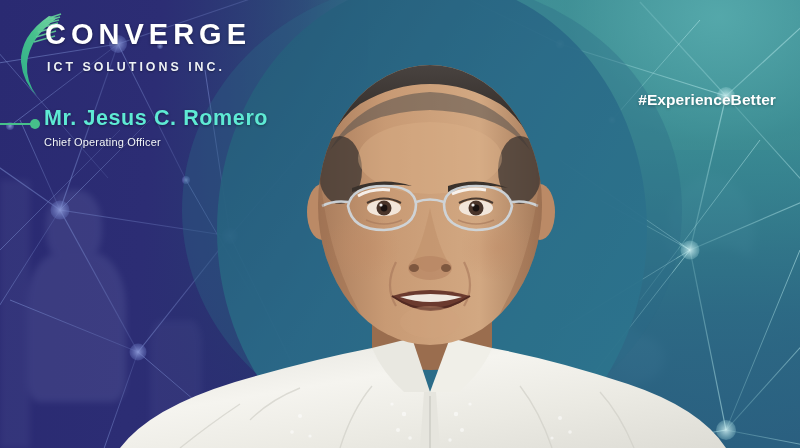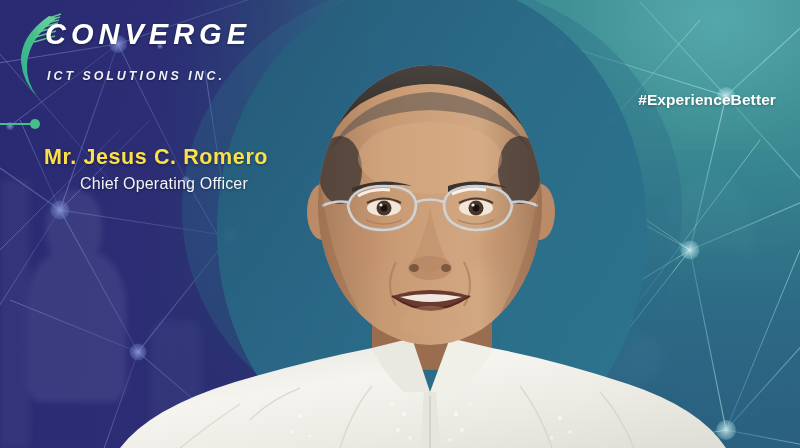--- a/index.html
+++ b/index.html
@@ -60,50 +60,48 @@
   .dk3 { left:0px;   top:0px;   width:30px; height:268px; opacity:.6; }
   .dk4 { left:150px; top:140px; width:52px; height:128px; border-radius:20%; opacity:.5; }
 
   
   .net { position:absolute; inset:0; }
 
   
   .subject { position:absolute; left:0; top:0; width:800px; height:448px; }
 
   
-  .logo-block { position:absolute; left:24px; top:20px; width:220px;font-style:italic; }
+  .logo-block { position:absolute; left:24px; top:20px; width:220px; }
   .logo-swoosh { position:absolute; left:-9px; top:-8px; width:60px; height:86px; }
   .logo-word {
     position:relative; z-index:2;
     color:#ffffff; font-size:29px; font-weight:700; letter-spacing:5.0px;
     line-height:1; padding-left:21px; text-shadow:0 1px 3px rgba(0,0,0,.35);
   }
   .logo-sub {
     position:relative; z-index:2;
     color:#eef2f6; font-size:12.4px; font-weight:700; letter-spacing:3.0px;
-    line-height:1; padding-left:23px; margin-top:21px;
+    line-height:1; padding-left:23px; margin-top:12px;
     text-shadow:0 1px 2px rgba(0,0,0,.35);
   }
 
   
   .nameplate { position:absolute; left:0; top:108px; width:300px; }
   .np-connector { position:absolute; left:0; top:10px; width:44px; height:12px; }
   .np-line { position:absolute; left:0; top:5px; width:33px; height:2px; background:#46c08a; }
   .np-dot  { position:absolute; left:30px; top:1px; width:10px; height:10px; border-radius:50%; background:#46c08a; }
   .np-name {
-    padding-left:44px; color:#fde047;
+    padding-left:44px; color:#5eead4;
     font-size:21.5px; font-weight:700; letter-spacing:.6px; line-height:1;
     text-shadow:0 1px 3px rgba(0,0,0,.4);
-    margin-top:39px;
   }
   .np-role {
-    padding-left:28px; margin-top:7px; color:#f2f5f8;
-    font-size:16px; font-weight:400; letter-spacing:.2px; line-height:1;
+    padding-left:44px; margin-top:7px; color:#f2f5f8;
+    font-size:11px; font-weight:400; letter-spacing:.2px; line-height:1;
     text-shadow:0 1px 3px rgba(0,0,0,.4);
-    text-align:center;
   }
 
   
   .hashtag {
     position:absolute; right:24px; top:46px;
     color:#ffffff; font-size:15.5px; font-weight:700; letter-spacing:.1px;
     text-shadow:0 1px 3px rgba(0,0,0,.30);
     margin-top:45px;
   }
 </style>

